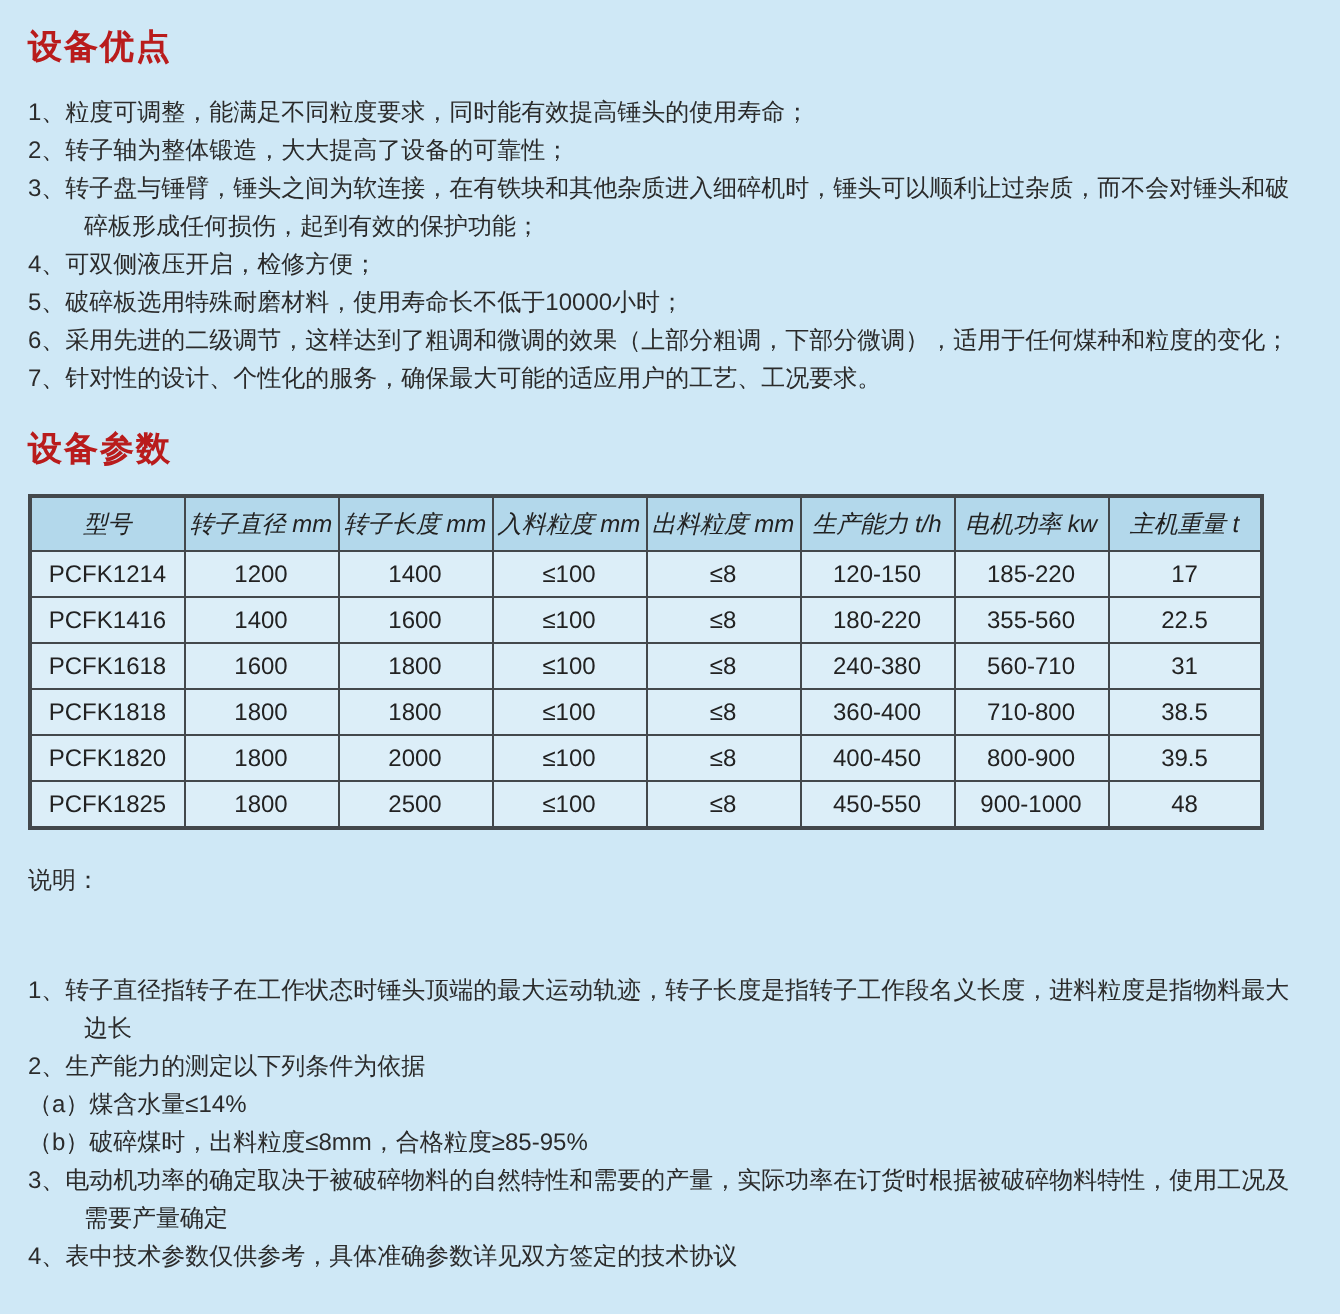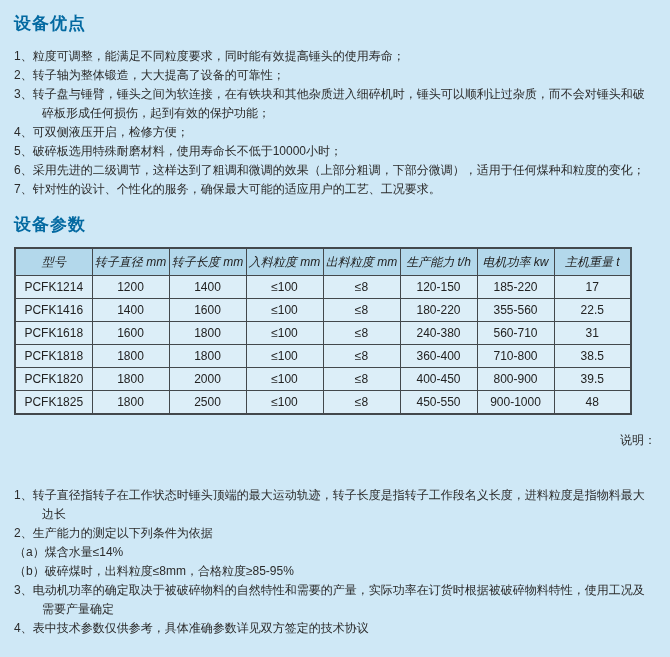--- a/index.html
+++ b/index.html
@@ -5,21 +5,21 @@
   html,body { margin:0; padding:0; }
   body {
     width:670px; height:657px;
     background:#cfe8f6;
     font-family:"Liberation Sans","DejaVu Sans",sans-serif;
     font-size:12px; color:#2b2b2b;
     overflow:hidden;
   }
   .page { padding:10px 14px 0 14px; }
   .section-title {
-    font-size:17px; font-weight:700; color:#0369a1;
+    font-size:17px; font-weight:700; color:#b91c1c;
     margin:2px 0 12px 0; letter-spacing:1px;
     font-family:Liberation Mono, monospace;
   }
   .adv-list { margin:0 0 14px 0; }
   .li {
     padding-left:28px; text-indent:-28px;
     line-height:19px;
   }
   .param-title { margin:0 0 11px 0; }
   table.spec {
@@ -29,21 +29,21 @@
   }
   table.spec th, table.spec td {
     border:1px solid #43484c;
     text-align:center; vertical-align:middle;
     padding:0; overflow:hidden; white-space:nowrap;
     font-size:12px; color:#222;
   }
   table.spec th { background:#b3d8eb; height:26px; font-weight:400;font-style:italic; }
   table.spec td { background:#dceef8; height:22px; }
   .notes { line-height:19px;margin-top:36px; }
-  .notes-title { line-height:19px;text-align:right; }
+  .notes-title { line-height:19px; }
 </style>
 </head>
 <body>
 
 <div class="page">
 
   <div class="section-title">设备优点</div>
 
   <div class="adv-list" id="adv-list">
       <div class="li">1、粒度可调整，能满足不同粒度要求，同时能有效提高锤头的使用寿命；</div>

